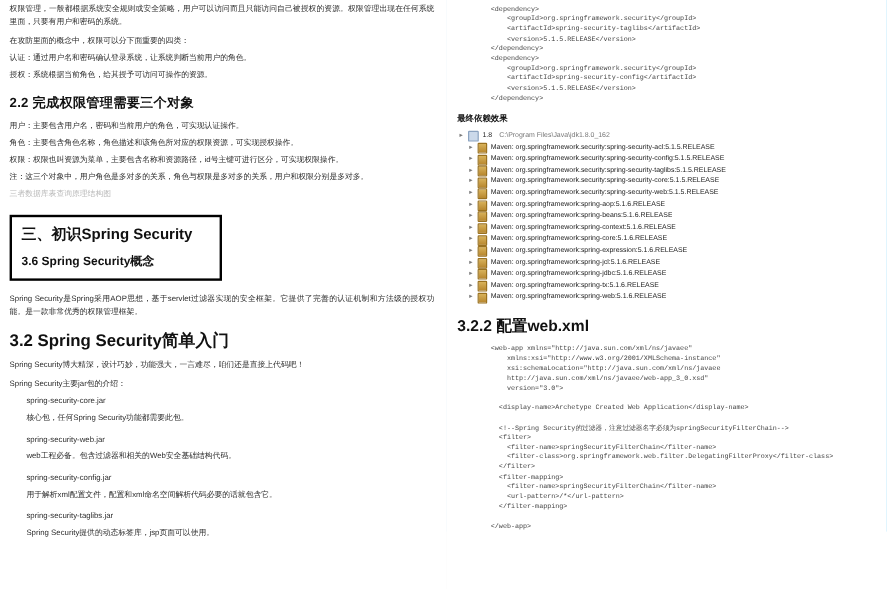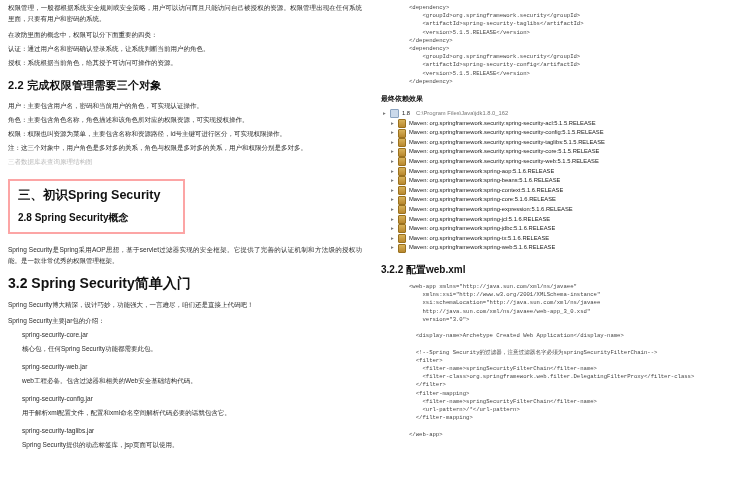--- a/index.html
+++ b/index.html
@@ -77,21 +77,21 @@
     color: #111;
     margin: 8px 0 5px 0;
   }
   .blurred {
     color: #b9b9b9;
     filter: blur(0.6px);
   }
 
   
   .hl-box {
-    border: 2px solid #fca5a5;
+    border: 2px solid #000000;
     padding: 6px 8px 7px 8px;
     margin: 12px 0 10px 0;
     box-sizing: border-box;
     width: 177px;
   }
   .hl-box .h-main {
     font-size: 12.5px;
     font-weight: bold;
     color: #111;
     margin: 0 0 7px 0;
@@ -137,21 +137,21 @@
     letter-spacing: 0px;
   }
 
   .rc-heading {
     font-size: 7px;
     font-weight: bold;
     color: #111;
     margin: 8px 0 5px 0;
   }
   .rc-sub-heading {
-    font-size: 10px;
+    font-size: 13px;
     font-weight: bold;
     color: #111;
     margin: 10px 0 6px 0;
   }
 
   
   .tree {
     margin: 0 0 4px 0;
     padding: 0;
     list-style: none;
@@ -214,21 +214,21 @@
     <h2 class="h2">2.2 完成权限管理需要三个对象</h2>
 
     <p class="p tight">用户：主要包含用户名，密码和当前用户的角色，可实现认证操作。</p>
     <p class="p tight">角色：主要包含角色名称，角色描述和该角色所对应的权限资源，可实现授权操作。</p>
     <p class="p tight">权限：权限也叫资源为菜单，主要包含名称和资源路径，id号主键可进行区分，可实现权限操作。</p>
     <p class="p tight">注：这三个对象中，用户角色是多对多的关系，角色与权限是多对多的关系，用户和权限分别是多对多。</p>
     <p class="p blurred">三者数据库表查询原理结构图</p>
 
     <div class="hl-box">
       <div class="h-main">三、初识Spring Security</div>
-      <div class="h-sub">2.8 Spring Security概念</div>
+      <div class="h-sub">3.6 Spring Security概念</div>
     </div>
 
     <p class="p">Spring Security是Spring采用AOP思想，基于servlet过滤器实现的安全框架。它提供了完善的认证机制和方法级的授权功能。是一款非常优秀的权限管理框架。</p>
 
     <h3 class="h3">3.2 Spring Security简单入门</h3>
     <p class="p">Spring Security博大精深，设计巧妙，功能强大，一言难尽，咱们还是直接上代码吧！</p>
 
     <p class="p tight">Spring Security主要jar包的介绍：</p>
 
     <ul class="jar-list">

